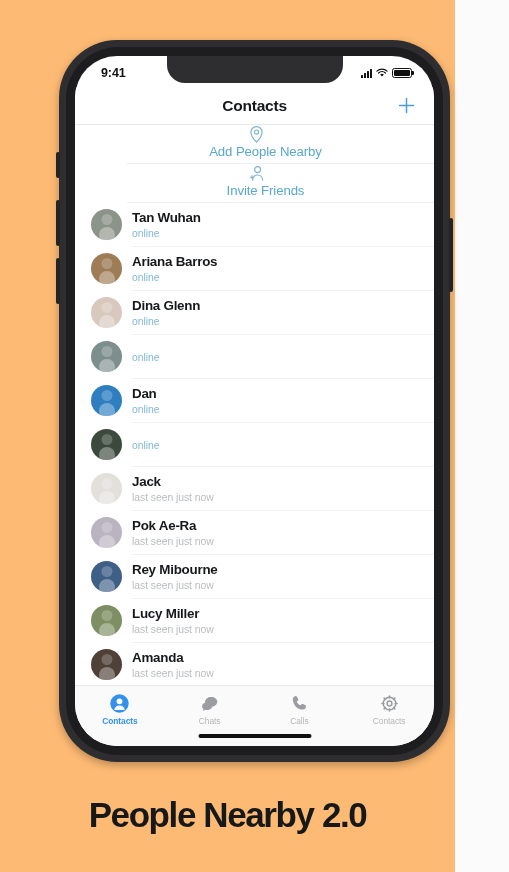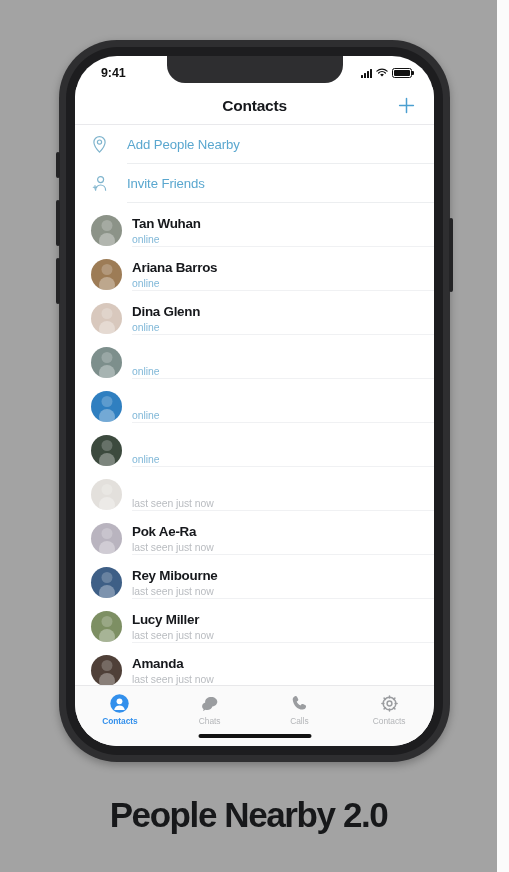--- a/index.html
+++ b/index.html
@@ -7,23 +7,23 @@
   html, body {
     width: 509px;
     height: 872px;
     background: #fbfbfb;
     font-family: "Liberation Sans", sans-serif;
     overflow: hidden;
   }
 
   #stage {
     position: relative;
-    width: 497px;
+    width: 455px;
     height: 872px;
-    background: #a3a3a3;
+    background: #fdba74;
   }
 
   
   #phone {
     position: absolute;
     left: 59px;
     top: 40px;
     width: 391px;
     height: 722px;
     background: #2e2e30;
@@ -150,20 +150,21 @@
   }
 
   
   .action-row {
     display: flex;
     align-items: center;
     height: 38px;
     padding-left: 16px;
     background: #fff;
     cursor: pointer;
+    flex-direction: column;
   }
   .action-row .act-ico {
     width: 30px;
     display: flex;
     align-items: center;
     justify-content: flex-start;
     flex: none;
   }
   .action-row .act-label {
     font-size: 13.2px;
@@ -176,21 +177,21 @@
     background: #eceef0;
     margin-left: 52px;
   }
 
   
   #contact-list {
     background: #fff;
   }
   .contact-row {
     display: flex;
-    align-items: flex-end;
+    align-items: center;
     height: 43px;
     padding-left: 16px;
     cursor: pointer;
   }
   .avatar {
     width: 31px; height: 31px;
     border-radius: 50%;
     flex: none;
     position: relative;
     overflow: hidden;
@@ -415,40 +416,42 @@
               <div class="contact-status online">online</div>
             </div>
           </div>
           <div class="contact-sep"></div>
           <div class="contact-row">
             <div class="avatar" style="background: rgb(47, 127, 192);">
               <span class="head"></span>
               <span class="face"></span>
             </div>
             <div class="contact-text">
+              <div class="contact-name">Dan</div>
               <div class="contact-status online">online</div>
             </div>
           </div>
           <div class="contact-sep"></div>
           <div class="contact-row">
             <div class="avatar" style="background: rgb(60, 74, 62);">
               <span class="head"></span>
               <span class="face"></span>
             </div>
             <div class="contact-text">
               <div class="contact-status online">online</div>
             </div>
           </div>
           <div class="contact-sep"></div>
           <div class="contact-row">
             <div class="avatar" style="background: rgb(227, 224, 220);">
               <span class="head"></span>
               <span class="face"></span>
             </div>
             <div class="contact-text">
+              <div class="contact-name">Jack</div>
               <div class="contact-status offline">last seen just now</div>
             </div>
           </div>
           <div class="contact-sep"></div>
           <div class="contact-row">
             <div class="avatar" style="background: rgb(185, 180, 191);">
               <span class="head"></span>
               <span class="face"></span>
             </div>
             <div class="contact-text">

